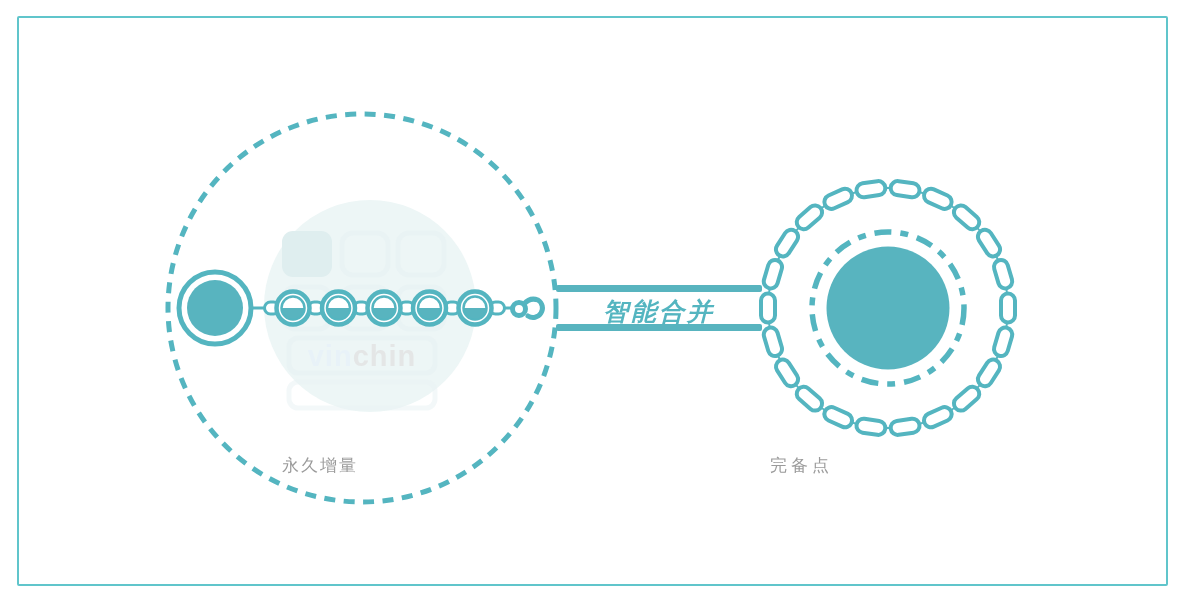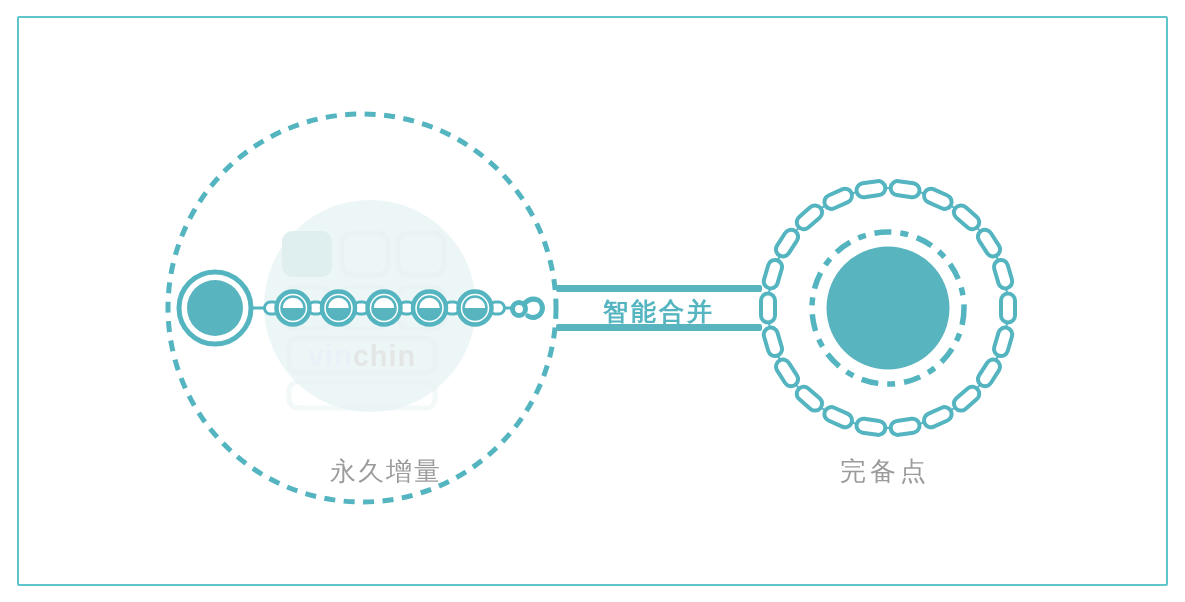--- a/index.html
+++ b/index.html
@@ -11,22 +11,22 @@
     position:absolute;left:17px;top:16px;width:1147px;height:566px;
     border:2px solid var(--frame);border-radius:2px;
   }
   svg{position:absolute;left:0;top:0;}
   .stroke-teal{stroke:var(--teal);}
   .fill-teal{fill:var(--teal-fill);}
   .wm-fill{fill:var(--wm-fill);}
   .wm-shape-fill{fill:var(--wm-shape);}
   .wm-stroke{stroke:var(--wm-border);fill:none;}
   .label{
-    position:absolute;text-align:right;color:var(--gray);
-    font-size:26px;letter-spacing:2px;white-space:nowrap;
+    position:absolute;text-align:left;color:var(--gray);
+    font-size:17px;letter-spacing:2px;white-space:nowrap;
   }
   .pipe-label{
     position:absolute;text-align:center;color:var(--teal);
     font-size:25px;font-weight:bold;letter-spacing:3px;white-space:nowrap;
   }
   .wm-text{
     position:absolute;left:289px;top:338px;width:146px;height:36px;
     line-height:36px;text-align:center;font-size:29px;font-weight:bold;
     letter-spacing:1px;
   }
@@ -165,16 +165,16 @@
           <rect x="-14.5" y="-7" width="29" height="14" rx="7" fill="#ffffff" class="stroke-teal" stroke-width="4"></rect>
         </g>
       </g>
     <circle cx="888" cy="308" r="76" fill="none" class="stroke-teal" stroke-width="5.5" stroke-dasharray="17 9 8 9"></circle>
     <circle cx="888" cy="308" r="61.5" class="fill-teal"></circle>
   </g>
 </svg>
 
 <div class="wm-text"><span class="vin">vin</span><span class="chin">chin</span></div>
 
-<div class="pipe-label" style="left:558px;top:295px;width:202px;">智能合并</div>
+<div class="pipe-label" style="left:558px;top:295px;width:202px;font-style:italic;">智能合并</div>
 
 <div class="label" style="left:282px;top:454px;width:160px;">永久增量</div>
 <div class="label" style="left:770px;top:454px;width:160px;letter-spacing:4px;">完备点</div>
 
 </body></html>

